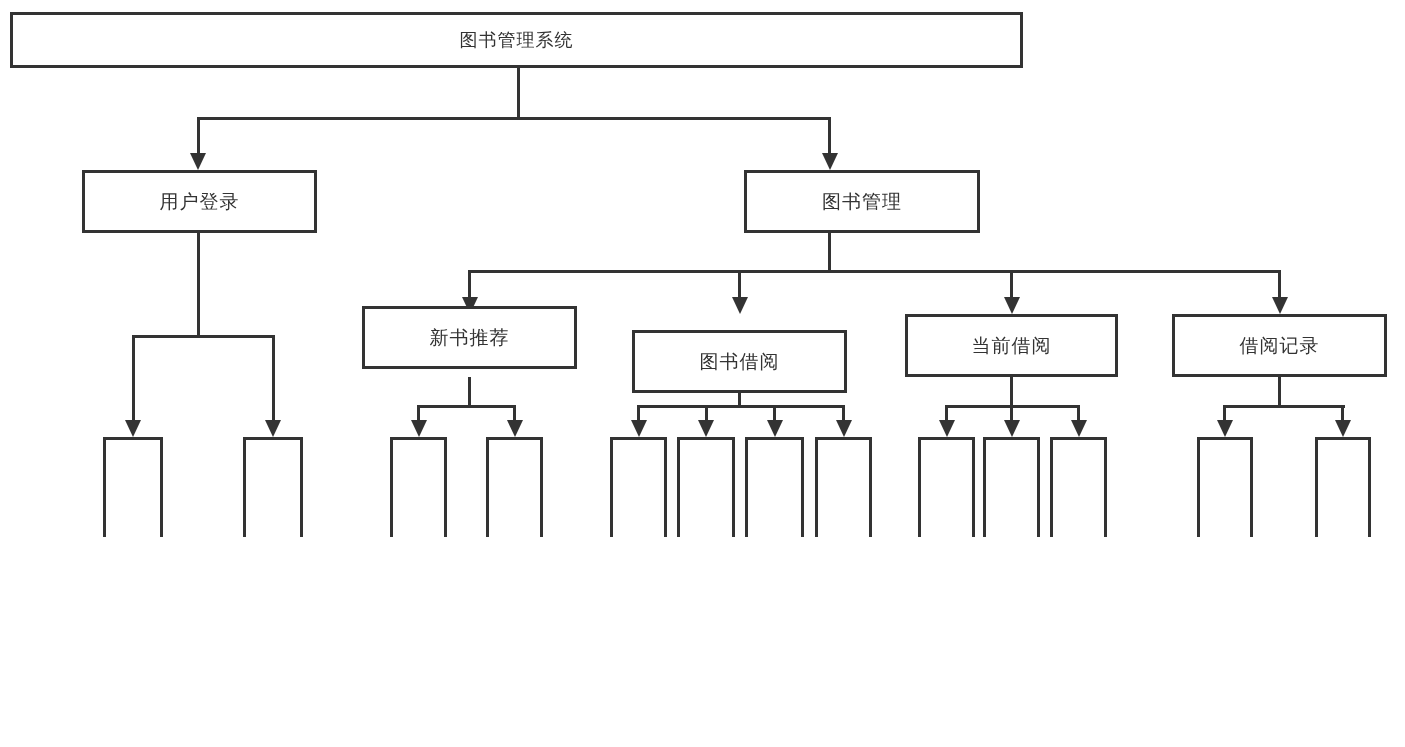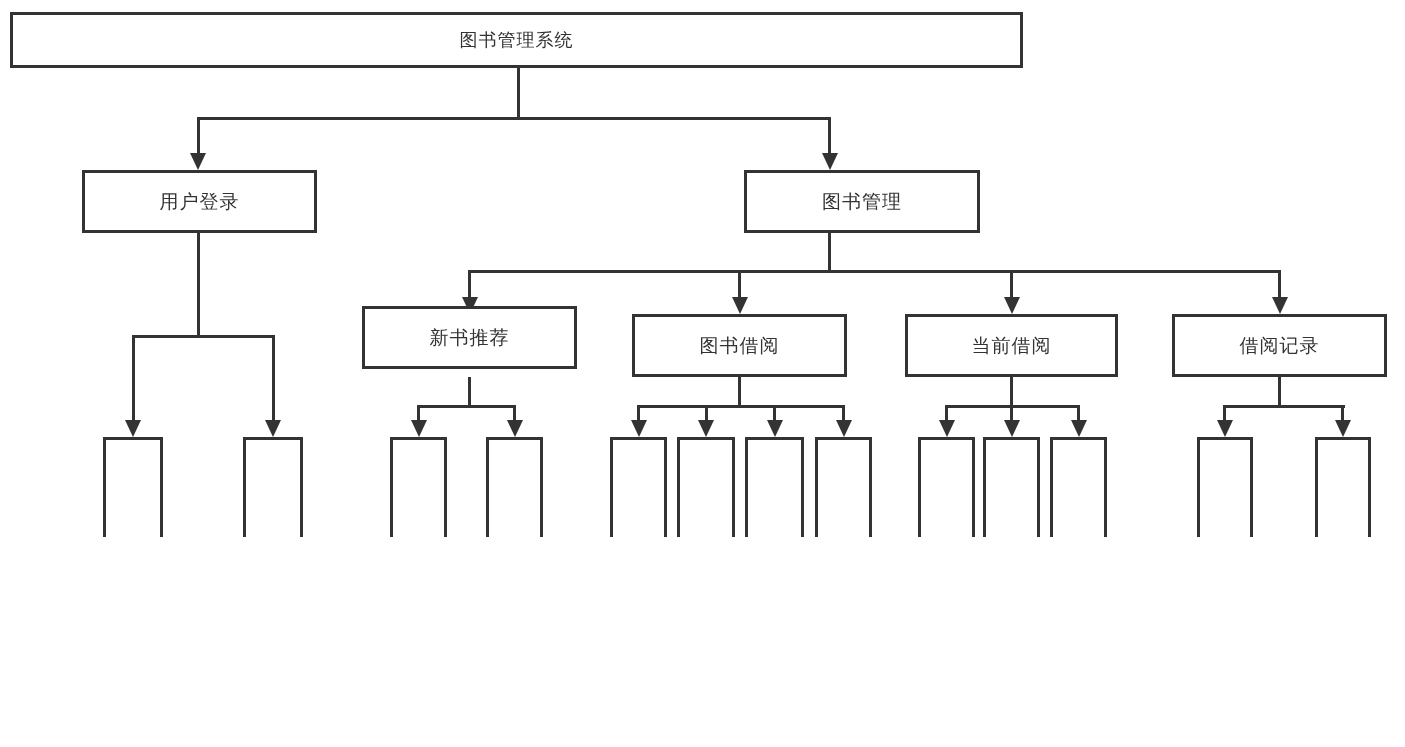--- a/index.html
+++ b/index.html
@@ -128,21 +128,21 @@
   <div class="ah" style="left:1217px; top:420px;"></div>
   <div class="ln v" style="left:1341px; top:405px; height:18px;"></div>
   <div class="ah" style="left:1335px; top:420px;"></div>
 
   <div class="node hbox rootbox" style="left:10px; top:12px; width:1013px; height:56px;">图书管理系统</div>
 
   <div class="node hbox" style="left:82px; top:170px; width:235px; height:63px;">用户登录</div>
   <div class="node hbox" style="left:744px; top:170px; width:236px; height:63px;">图书管理</div>
 
   <div class="node hbox" style="left:362px; top:306px; width:215px; height:63px;">新书推荐</div>
-  <div class="node hbox" style="left:632px; top:314px; width:215px; height:63px;">图书借阅</div>
+  <div class="node hbox" style="left:632px; top:330px; width:215px; height:63px;">图书借阅</div>
   <div class="node hbox" style="left:905px; top:314px; width:213px; height:63px;">当前借阅</div>
   <div class="node hbox" style="left:1172px; top:314px; width:215px; height:63px;">借阅记录</div>
 
   <div class="node leaf" style="left:103px; width:60px;">用户登录</div>
   <div class="node leaf" style="left:243px; width:60px;">注销登录</div>
 
   <div class="node leaf" style="left:390px; width:57px;">查询图书</div>
   <div class="node leaf" style="left:486px; width:57px;">借阅图书</div>
 
   <div class="node leaf" style="left:610px; width:57px;">查询图书</div>

